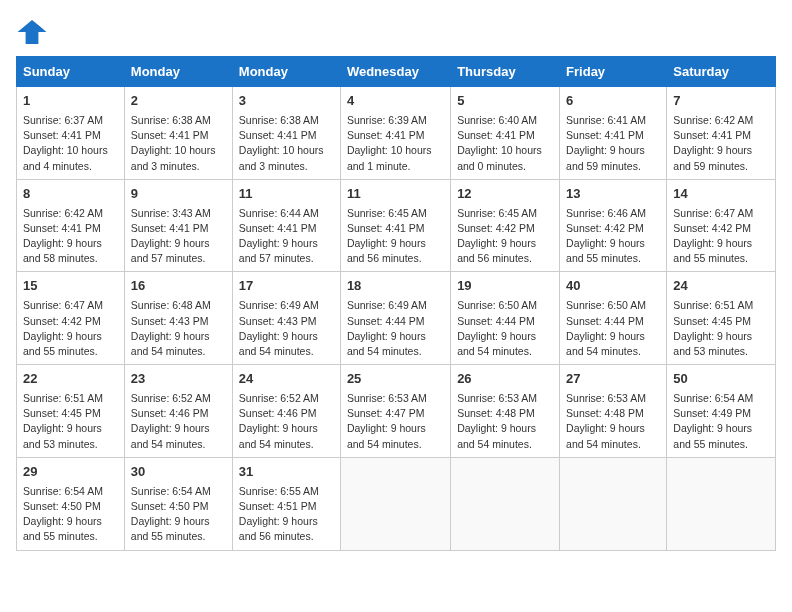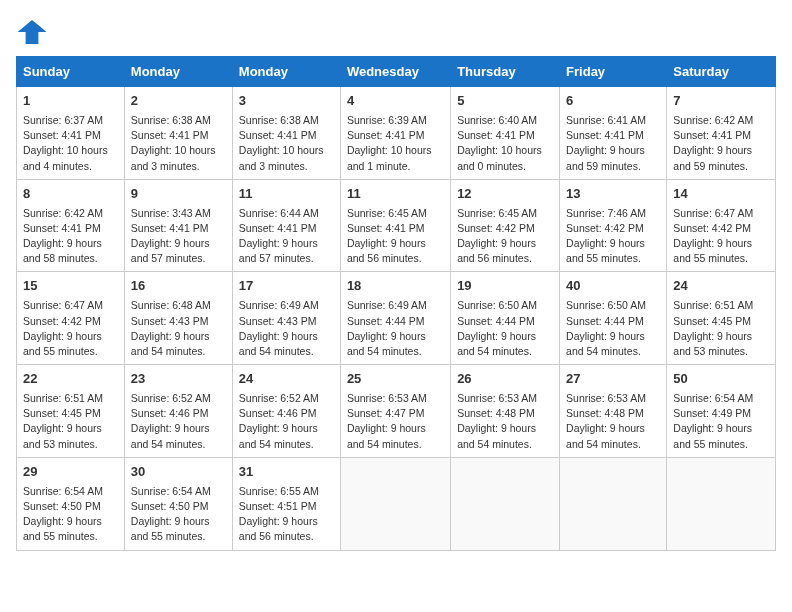--- a/index.html
+++ b/index.html
@@ -184,21 +184,21 @@
           <span>Daylight: 9 hours and 56 minutes.</span>
         </td>
         <td>
           <span class="day-number">12</span>
           <span>Sunrise: 6:45 AM</span><br>
           <span>Sunset: 4:42 PM</span><br>
           <span>Daylight: 9 hours and 56 minutes.</span>
         </td>
         <td>
           <span class="day-number">13</span>
-          <span>Sunrise: 7:46 AM</span><br>
+          <span>Sunrise: 6:46 AM</span><br>
           <span>Sunset: 4:42 PM</span><br>
           <span>Daylight: 9 hours and 55 minutes.</span>
         </td>
         <td>
           <span class="day-number">14</span>
           <span>Sunrise: 6:47 AM</span><br>
           <span>Sunset: 4:42 PM</span><br>
           <span>Daylight: 9 hours and 55 minutes.</span>
         </td>
       </tr>

